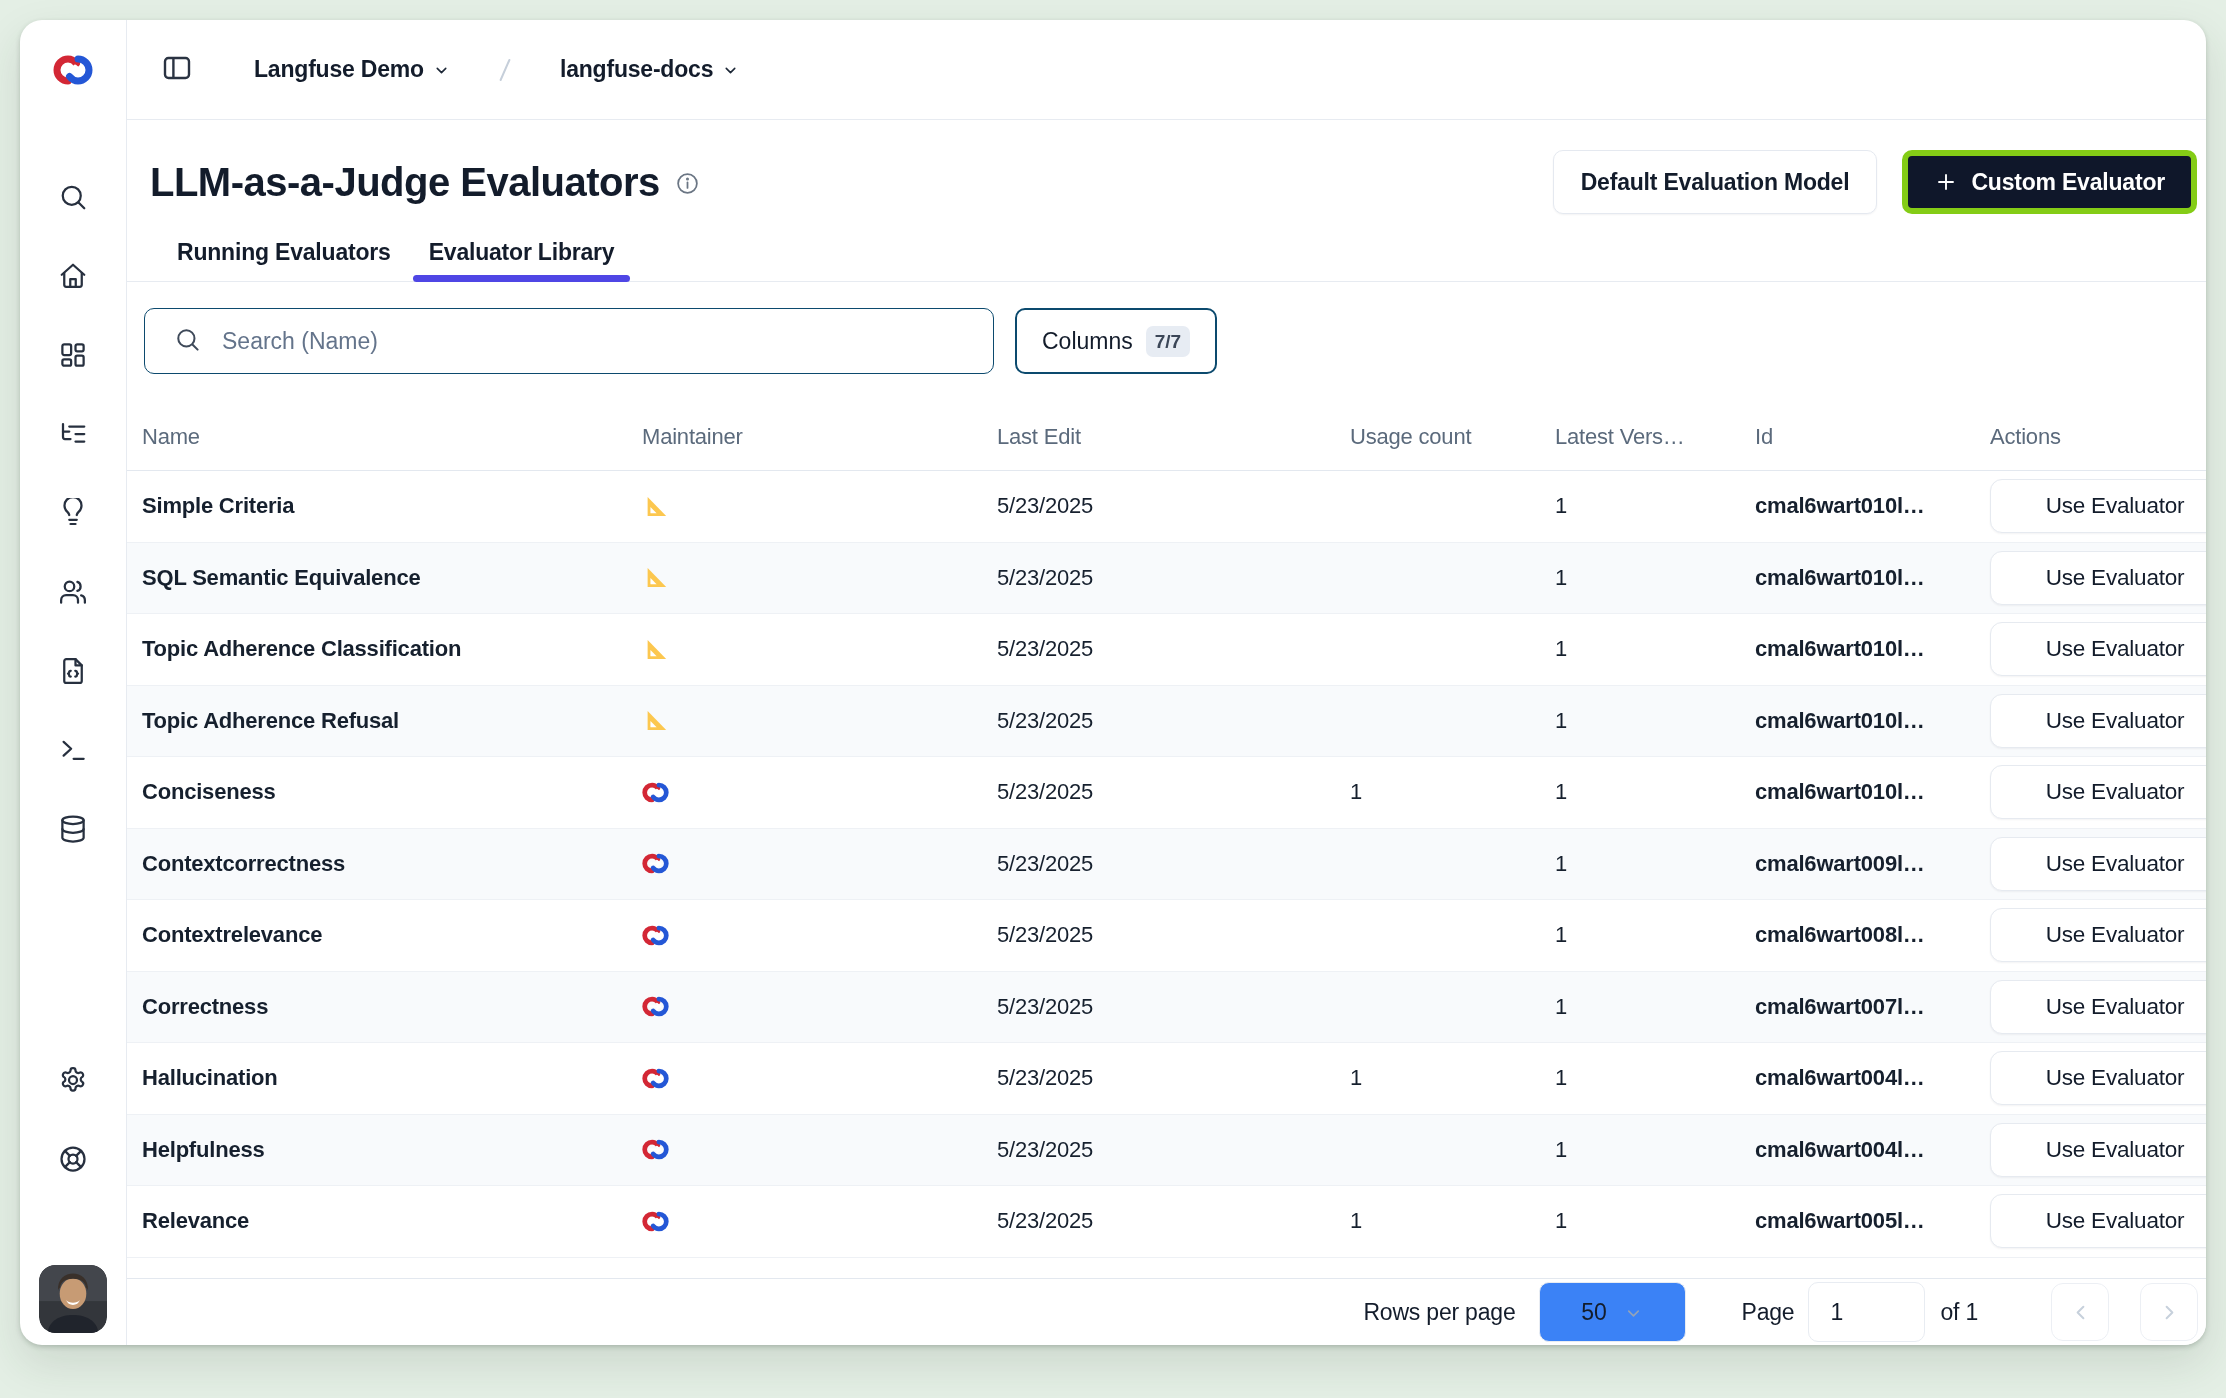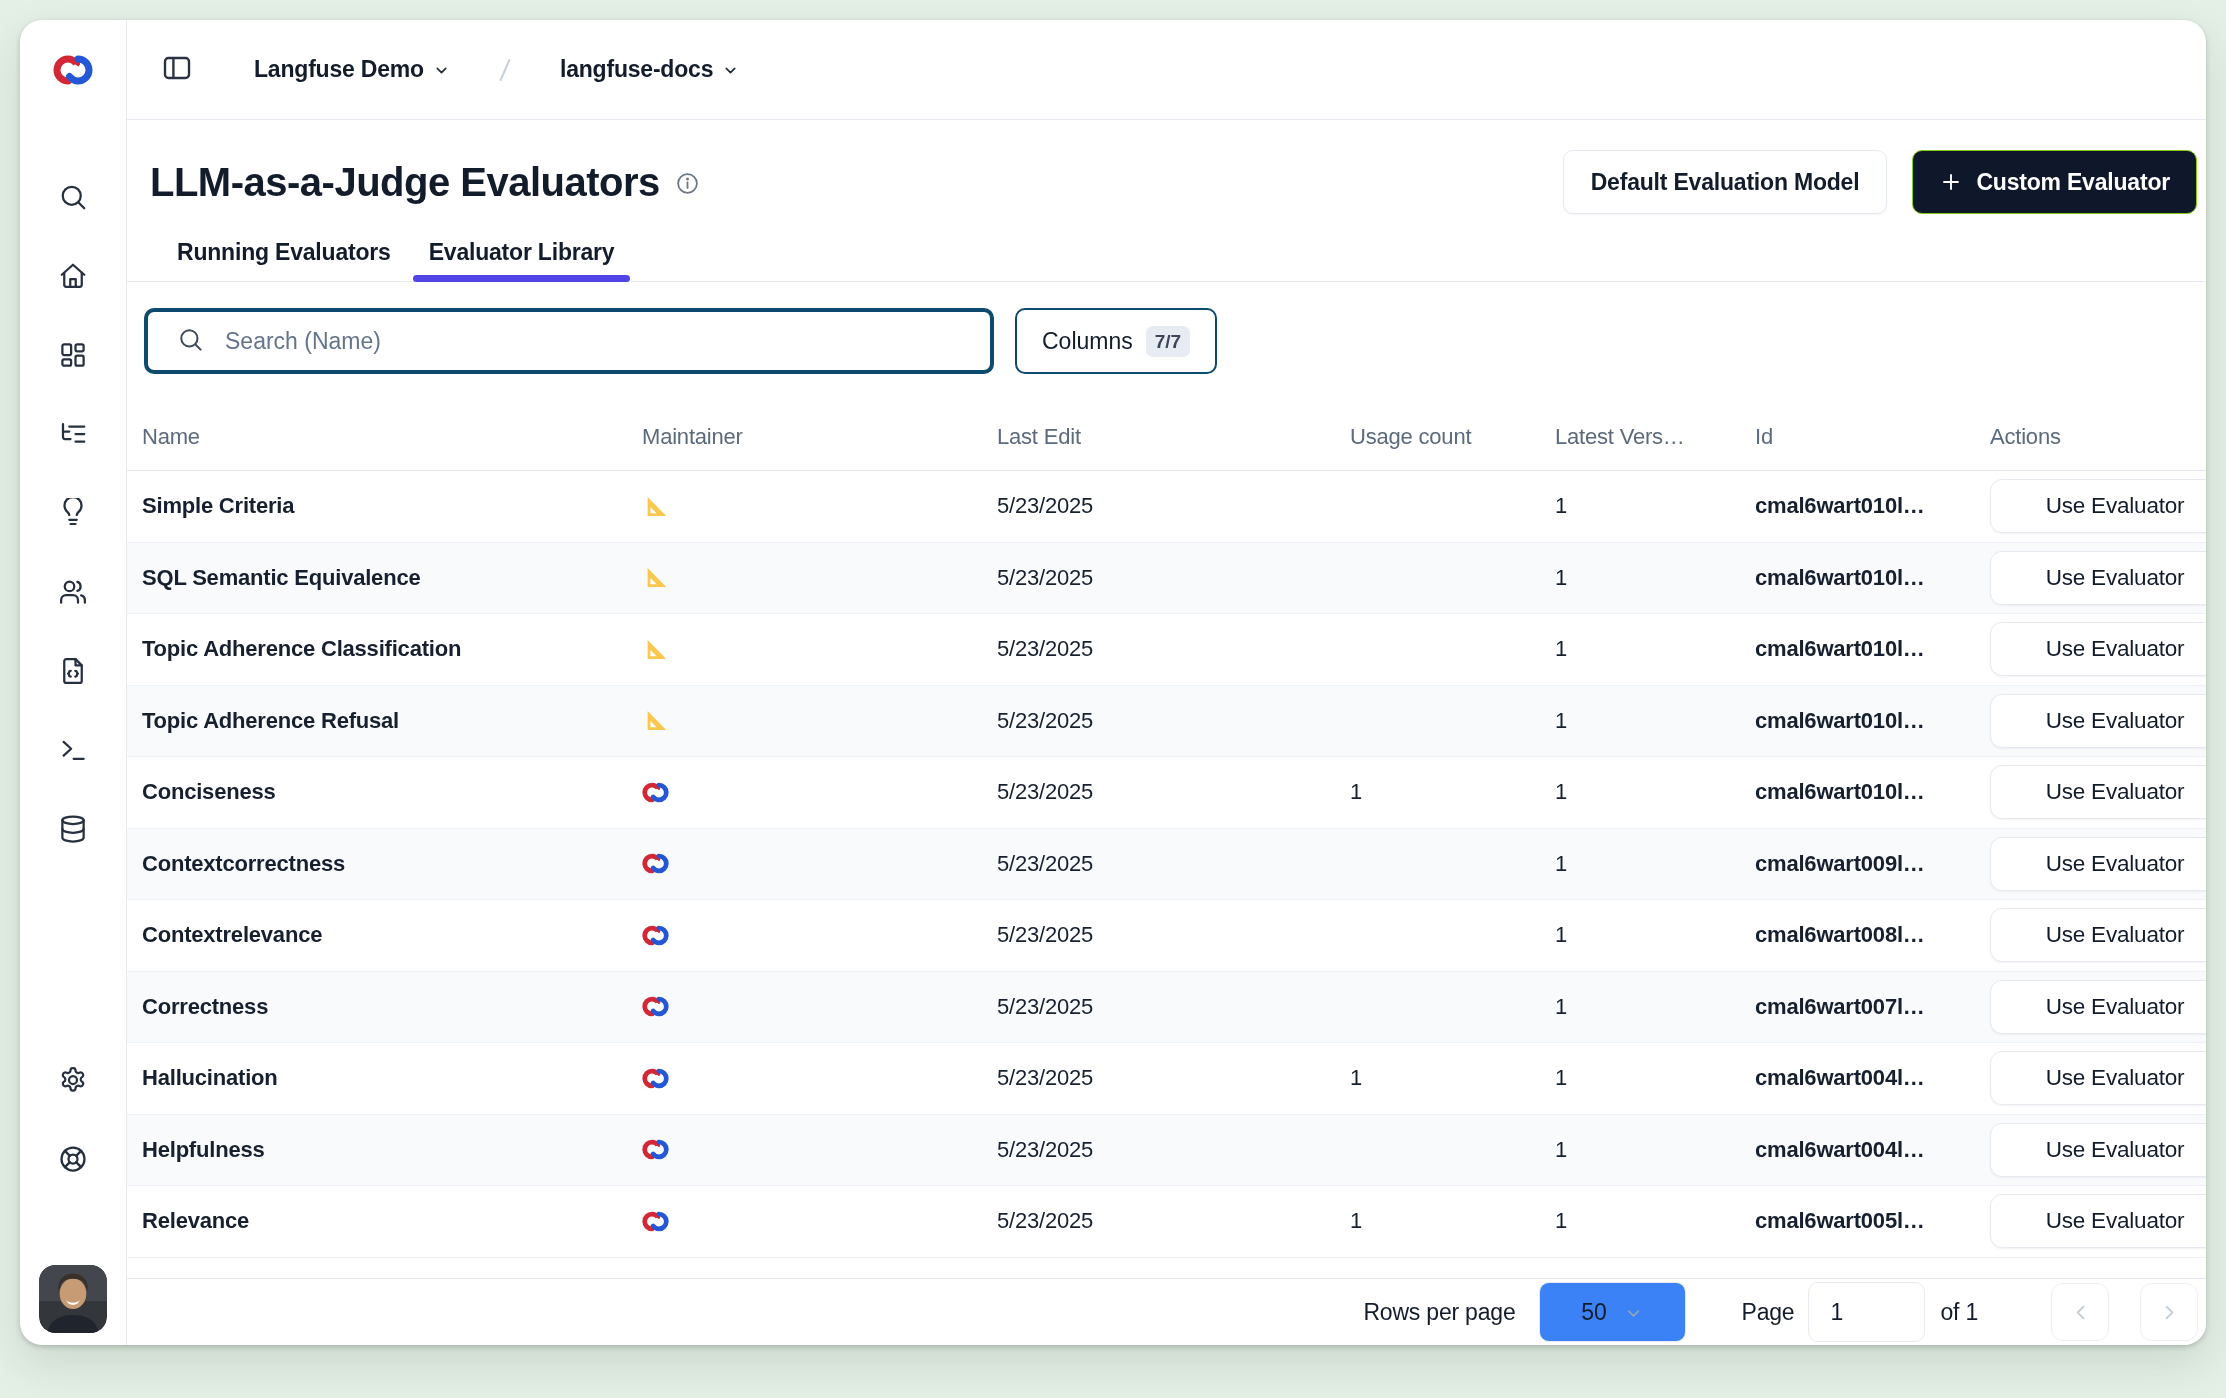--- a/index.html
+++ b/index.html
@@ -45,29 +45,29 @@
   .crumb-slash { width:30px;height:30px; color:#c6cfda; margin:0 8px; }
   
   .page-head { flex-shrink:0; padding:30px 9px 0 23px; border-bottom:1px solid #e7ebf1; }
   .title-row { display:flex; align-items:center; }
   .page-title { font-size:40px; font-weight:700; color:#131c2b; letter-spacing:-0.5px; }
   .info-ic { width:25px; height:25px; color:#6b7684; margin-left:15px; margin-top:3px; }
   .head-actions { margin-left:auto; display:flex; gap:14px; }
   .btn { display:flex; align-items:center; justify-content:center; height:64px; border-radius:10px;
          font:600 23px/1 "Liberation Sans","DejaVu Sans",sans-serif; letter-spacing:-0.2px; cursor:pointer;margin-left:11px; }
   .btn-outline { background:#fff; border:1px solid #e5e9f0; color:#131c2b; padding:0 27px; box-shadow:0 1px 2px rgba(16,24,40,.05); }
-  .btn-dark { background:#0f172a; border:1px solid #84cc16; color:#fff; padding:0 26px; gap:13px; }
+  .btn-dark { background:#0f172a; border:6px solid #84cc16; color:#fff; padding:0 26px; gap:13px; }
   .btn-dark svg { width:24px; height:24px; }
   .tabs { display:flex; gap:6px; margin-top:27px; padding-left:11px; }
   .tab { position:relative; background:none; border:none; cursor:pointer; padding:0 16px 17px;
          font:600 23px/1 "Liberation Sans","DejaVu Sans",sans-serif; color:#131c2b; letter-spacing:-0.2px; }
   .tab.active::after { content:""; position:absolute; left:0; right:0; bottom:-1px; height:7px; border-radius:4px; background:#4f46e5; }
   
   .toolbar { flex-shrink:0; display:flex; gap:21px; padding:26px 18px 30px 17px; }
-  .search-box { width:850px; height:66px; border:4px solid #0c4a6e; border-radius:10px; display:flex; align-items:center; padding-left:29px; gap:21px; background:#fff; }
+  .search-box { width:850px; height:66px; border:1px solid #0c4a6e; border-radius:10px; display:flex; align-items:center; padding-left:29px; gap:21px; background:#fff; }
   .search-box svg { width:27px; height:27px; color:#3f4a5a; flex-shrink:0; }
   .search-box input { border:none; outline:none; flex:1; height:100%; font:400 23px "Liberation Sans","DejaVu Sans",sans-serif; color:#101828; background:transparent; }
   .search-box input::placeholder { color:#64748b; }
   .columns-btn { height:66px; border:2px solid #0c4a6e; border-radius:10px; background:#fff; display:flex; align-items:center; padding:0 25px; gap:13px; cursor:pointer;
                  font:500 23px/1 "Liberation Sans","DejaVu Sans",sans-serif; color:#131c2b; }
   .columns-badge { background:#e7ecf3; color:#3b4657; border-radius:7px; padding:6px 9px; font:600 19px/1 "Liberation Sans","DejaVu Sans",sans-serif; }
   
   .table-wrap { flex:1; overflow:hidden; }
   .thead, .trow { display:grid; grid-template-columns:500px 355px 353px 205px 200px 235px 250px; align-items:center; padding-left:15px; width:2113px; }
   .thead { height:67px; border-bottom:1px solid #e3e8ef; color:#5b6a7c; font-size:22px; font-weight:500; }

